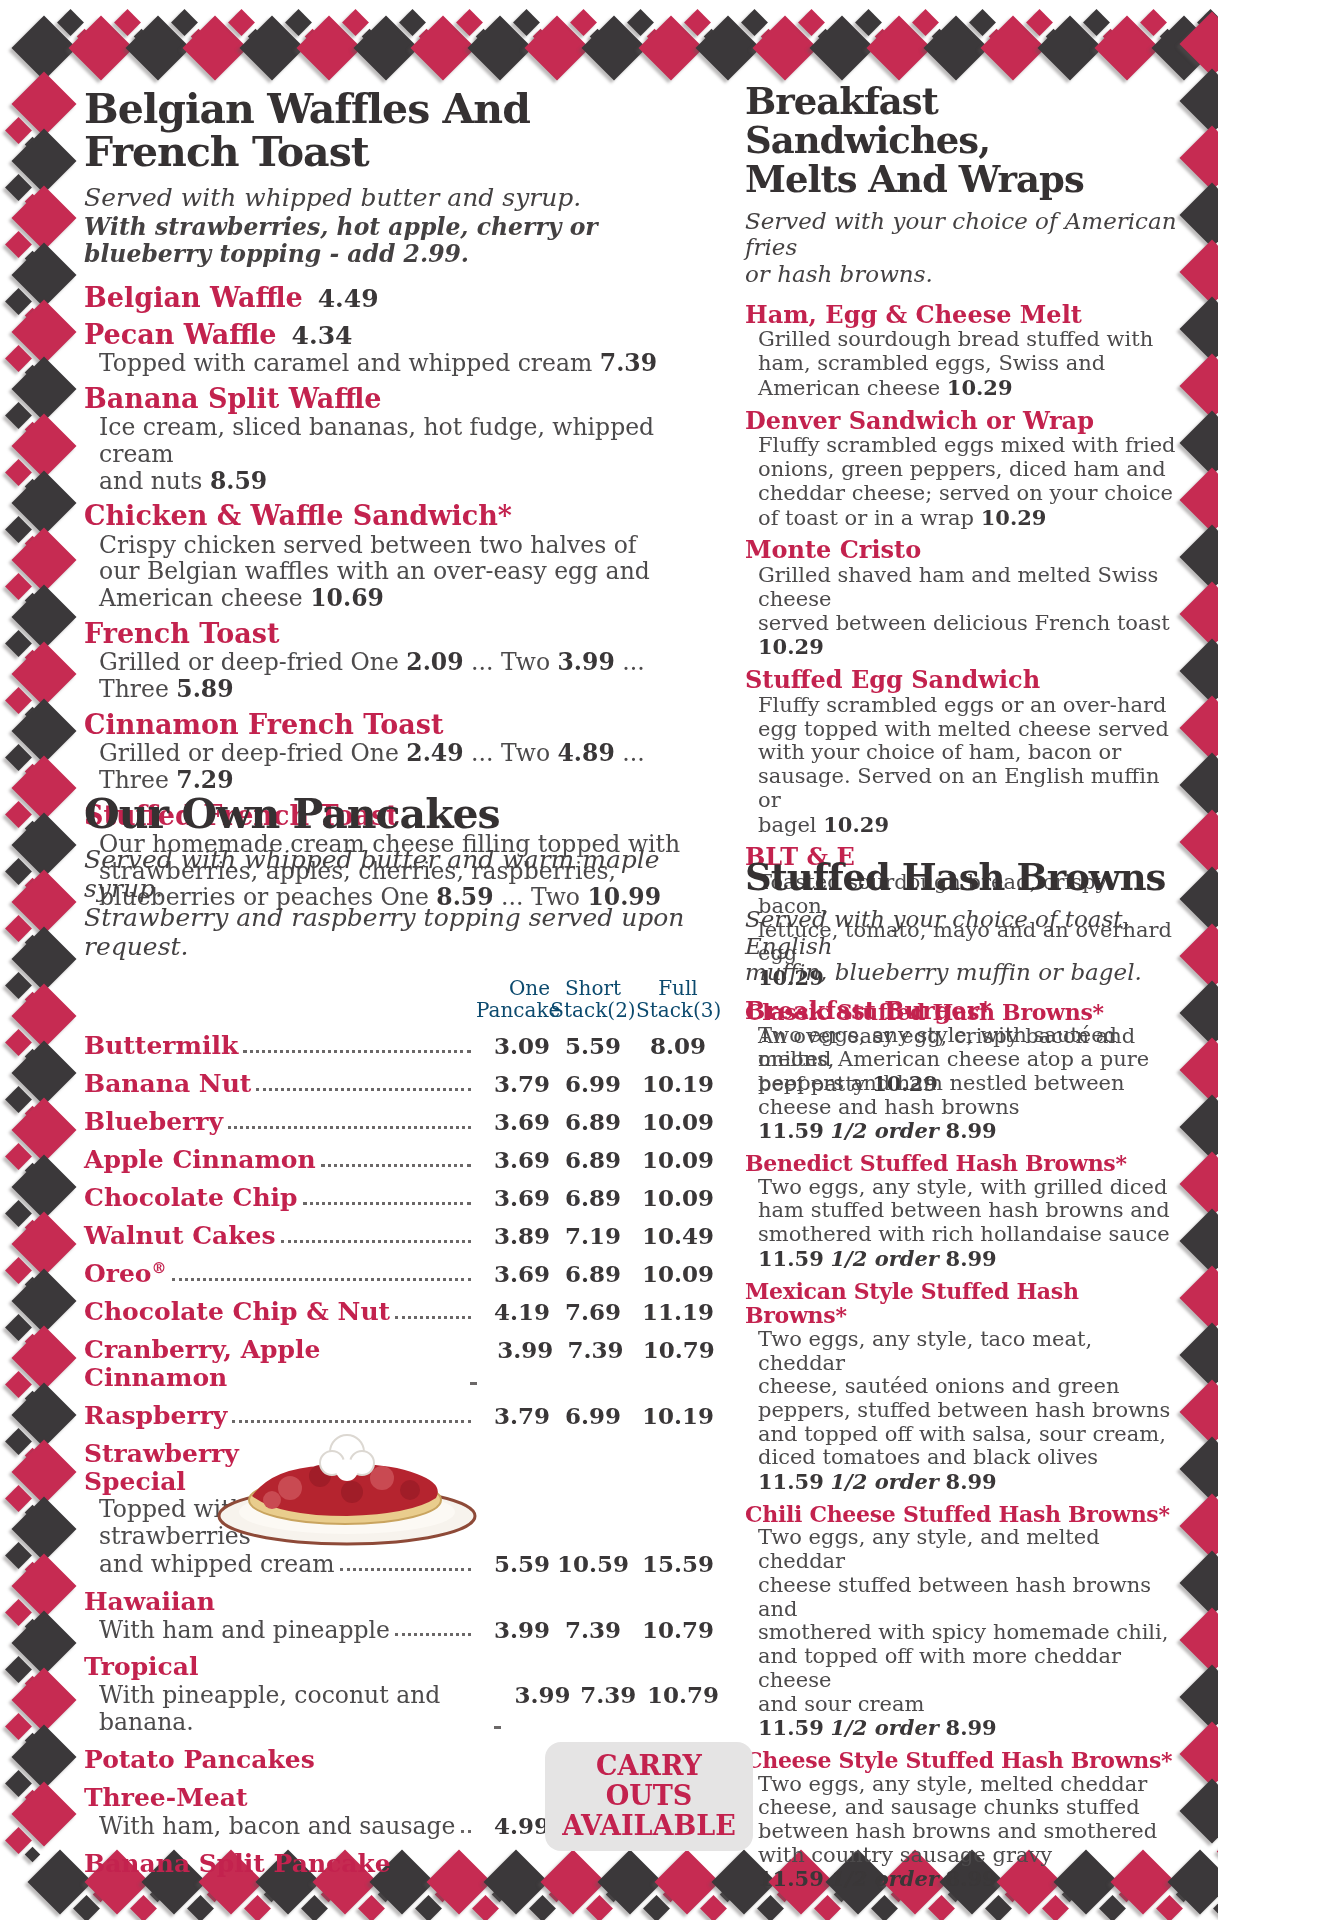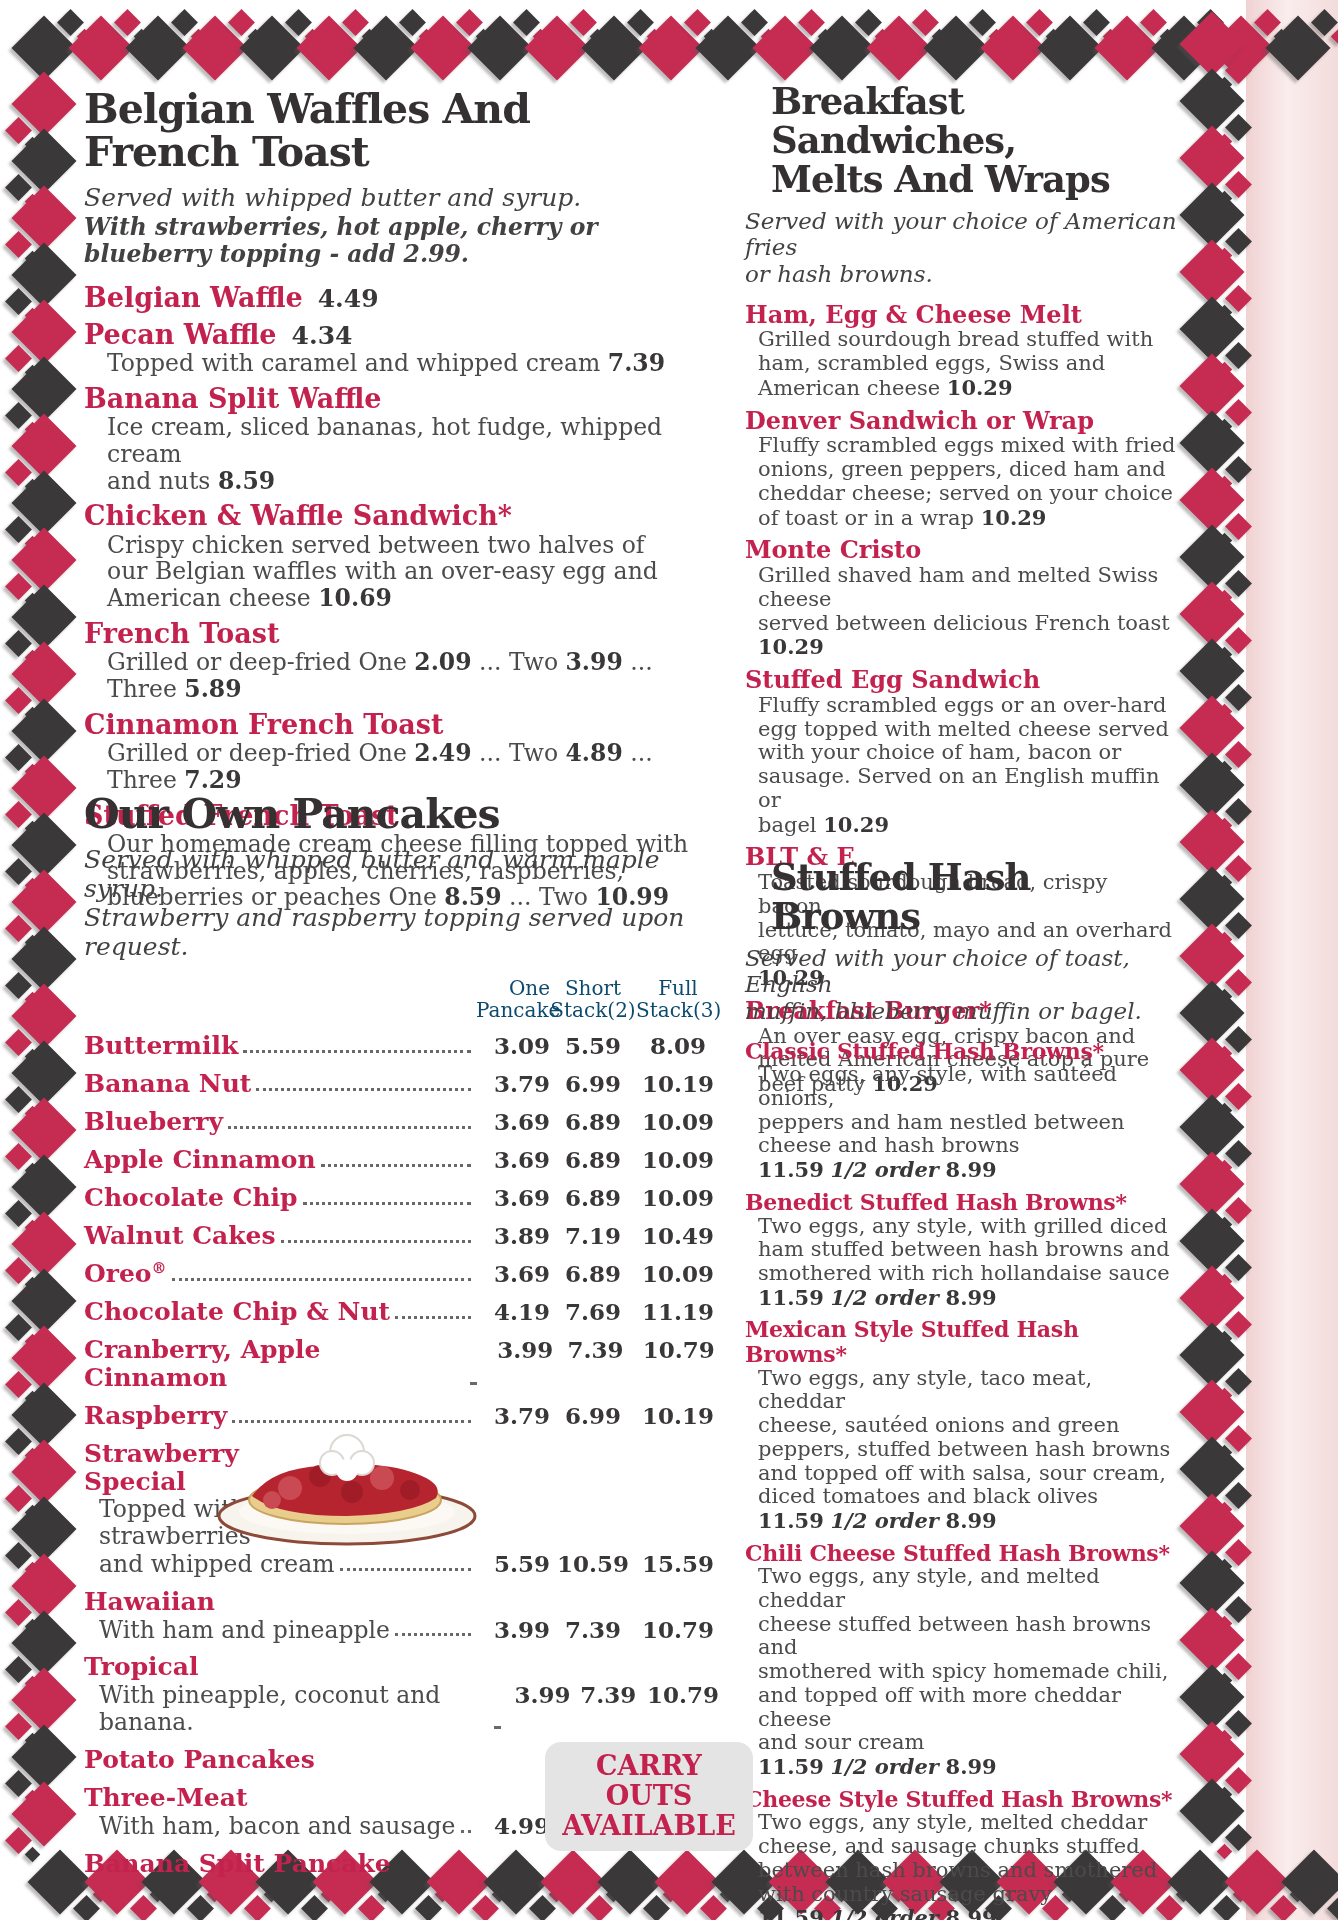--- a/index.html
+++ b/index.html
@@ -1,42 +1,42 @@
 <!DOCTYPE html>
 <html><head>
 <meta charset="utf-8">
 <style>
   html,body{margin:0;padding:0;background:#fff;}
-  .page{position:relative;width:1338px;height:1920px;background:#ffffff;overflow:hidden;
+  .page{position:relative;width:1218px;height:1920px;background:#ffffff;overflow:hidden;
         font-family:"DejaVu Serif", serif;}
   
   .sidebar{position:absolute;left:1246px;top:0;width:92px;height:1920px;
            background:linear-gradient(90deg,#F0D2D2 0%,#FAEDED 45%,#F3DBDB 100%);}
   
   .borders{position:absolute;left:0;top:0;width:1338px;height:1920px;pointer-events:none;}
   .dia{position:absolute;transform:rotate(45deg);box-shadow:0 4px 3px rgba(90,85,86,.40);}
   
   .sec{position:absolute;}
   .waffles{left:84px;top:88px;width:636px;}
   .pancakes{left:84px;top:793px;width:636px;}
   .sandwiches{left:745px;top:82px;width:436px;}
   .hashbrowns{left:745px;top:858px;width:436px;}
   h1.title{margin:0;font-size:41px;line-height:1.05;letter-spacing:-1px;color:#353132;font-weight:bold;}
-  .sandwiches h1.title,.hashbrowns h1.title{font-size:37px;margin-left:26px;}
+  .sandwiches h1.title,.hashbrowns h1.title{font-size:37px;}
   .intro{margin-top:9px;font-style:italic;color:#444142;font-size:25px;line-height:1.16;white-space:pre-line;}
   .intro.note{font-weight:bold;font-size:23.5px;margin-top:2px;}
   .sandwiches .intro,.hashbrowns .intro{font-size:23px;}
   .items{margin-top:14px;}
   .menu-item{margin-top:7px;}
   .item-head{line-height:1.12;}
   .item-name{font-size:27px;font-weight:bold;color:#C3224E;}
   .sandwiches .item-name{font-size:24px;}
   .hashbrowns .item-name{font-size:22px;letter-spacing:-0.3px;}
   .item-price{font-size:25px;font-weight:bold;color:#3A3738;margin-left:15px;}
-  .item-desc{margin-left:23px;font-size:23.5px;color:#4C4A4B;line-height:1.14;}
+  .item-desc{margin-left:15px;font-size:23.5px;color:#4C4A4B;line-height:1.14;}
   .sandwiches .item-desc,.hashbrowns .item-desc{margin-left:13px;font-size:21px;line-height:1.13;}
   .price-line{color:#3A3738;}
   b.pr{color:#3A3738;font-weight:bold;}
   sup{font-size:60%;}
   
   .p-header{display:flex;margin:16px 0 0 0;font-size:20px;color:#0c4a6e;line-height:1.12;}
   .p-header .sp{flex:1;}
   .p-header .hc{text-align:center;white-space:pre-line;}
   .p-header .hc.h1c{text-align:right;}
   .hc.h1c{width:74px;} .hc.h2c{width:86px;} .hc.h3c{width:84px;}

